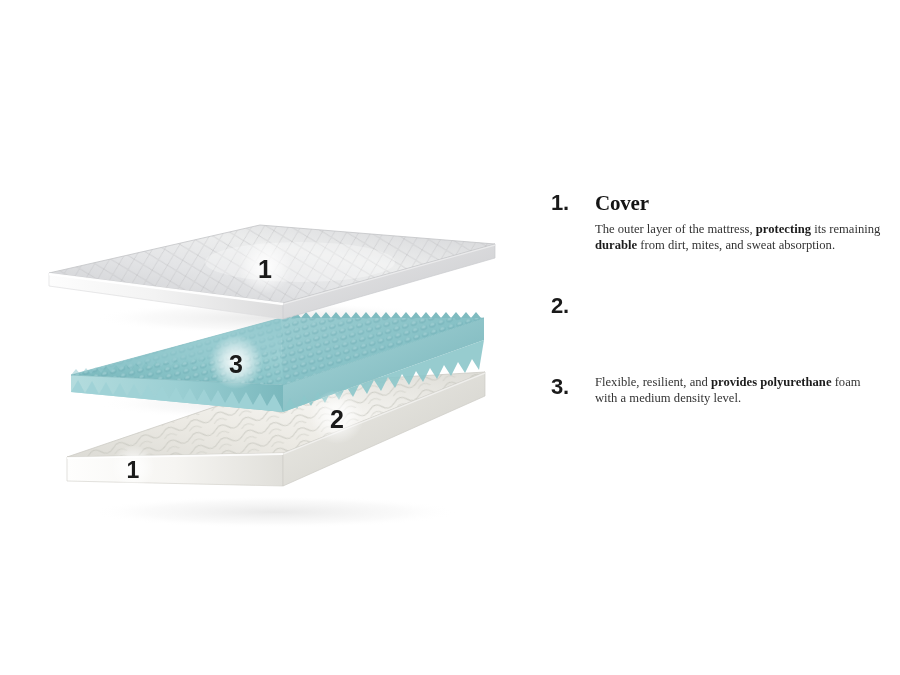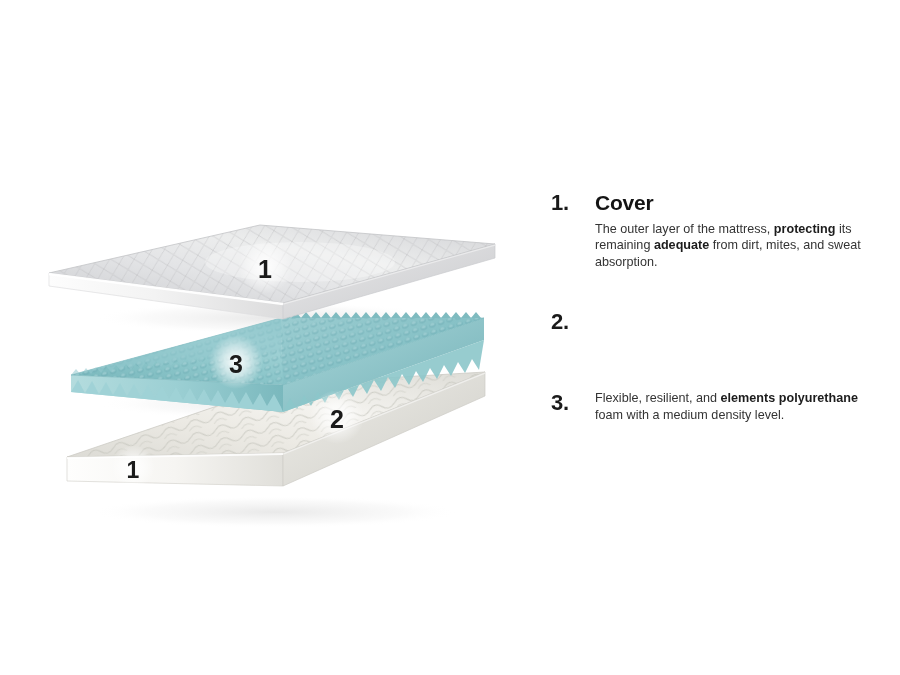--- a/index.html
+++ b/index.html
@@ -52,20 +52,21 @@
   .legend-num {
     flex: 0 0 44px;
     font-size: 22px;
     font-weight: bold;
     color: #1a1a1a;
     line-height: 26px;
     letter-spacing: -0.3px;
   }
   .legend-body {
     flex: 1 1 auto;
+    font-family: Liberation Serif, serif;
   }
   .legend-title {
     font-size: 21px;
     font-weight: bold;
     color: #141414;
     line-height: 26px;
     letter-spacing: -0.2px;
     margin: 0 0 5px 0;
   }
   .legend-desc {
@@ -271,36 +272,36 @@
     </svg>
   </div>
 
   <div class="legend">
 
     <div class="legend-item item-1">
       <div class="legend-row">
         <div class="legend-num">1.</div>
         <div class="legend-body">
           <h3 class="legend-title">Cover</h3>
-          <p class="legend-desc">The outer layer of the mattress, <b>protecting</b> its remaining <b>adequate</b> from dirt, mites, and sweat absorption.</p>
+          <p class="legend-desc">The outer layer of the mattress, <b>protecting</b> its remaining <b>durable</b> from dirt, mites, and sweat absorption.</p>
         </div>
       </div>
     </div>
 
     <div class="legend-item item-2">
       <div class="legend-row">
         <div class="legend-num">2.</div>
         <div class="legend-body">
         </div>
       </div>
     </div>
 
     <div class="legend-item item-3">
       <div class="legend-row">
         <div class="legend-num">3.</div>
         <div class="legend-body">
-          <p class="legend-desc">Flexible, resilient, and <b>elements polyurethane</b> foam with a medium density level.</p>
+          <p class="legend-desc">Flexible, resilient, and <b>provides polyurethane</b> foam with a medium density level.</p>
         </div>
       </div>
     </div>
 
   </div>
 </div>
 
 </body></html>

